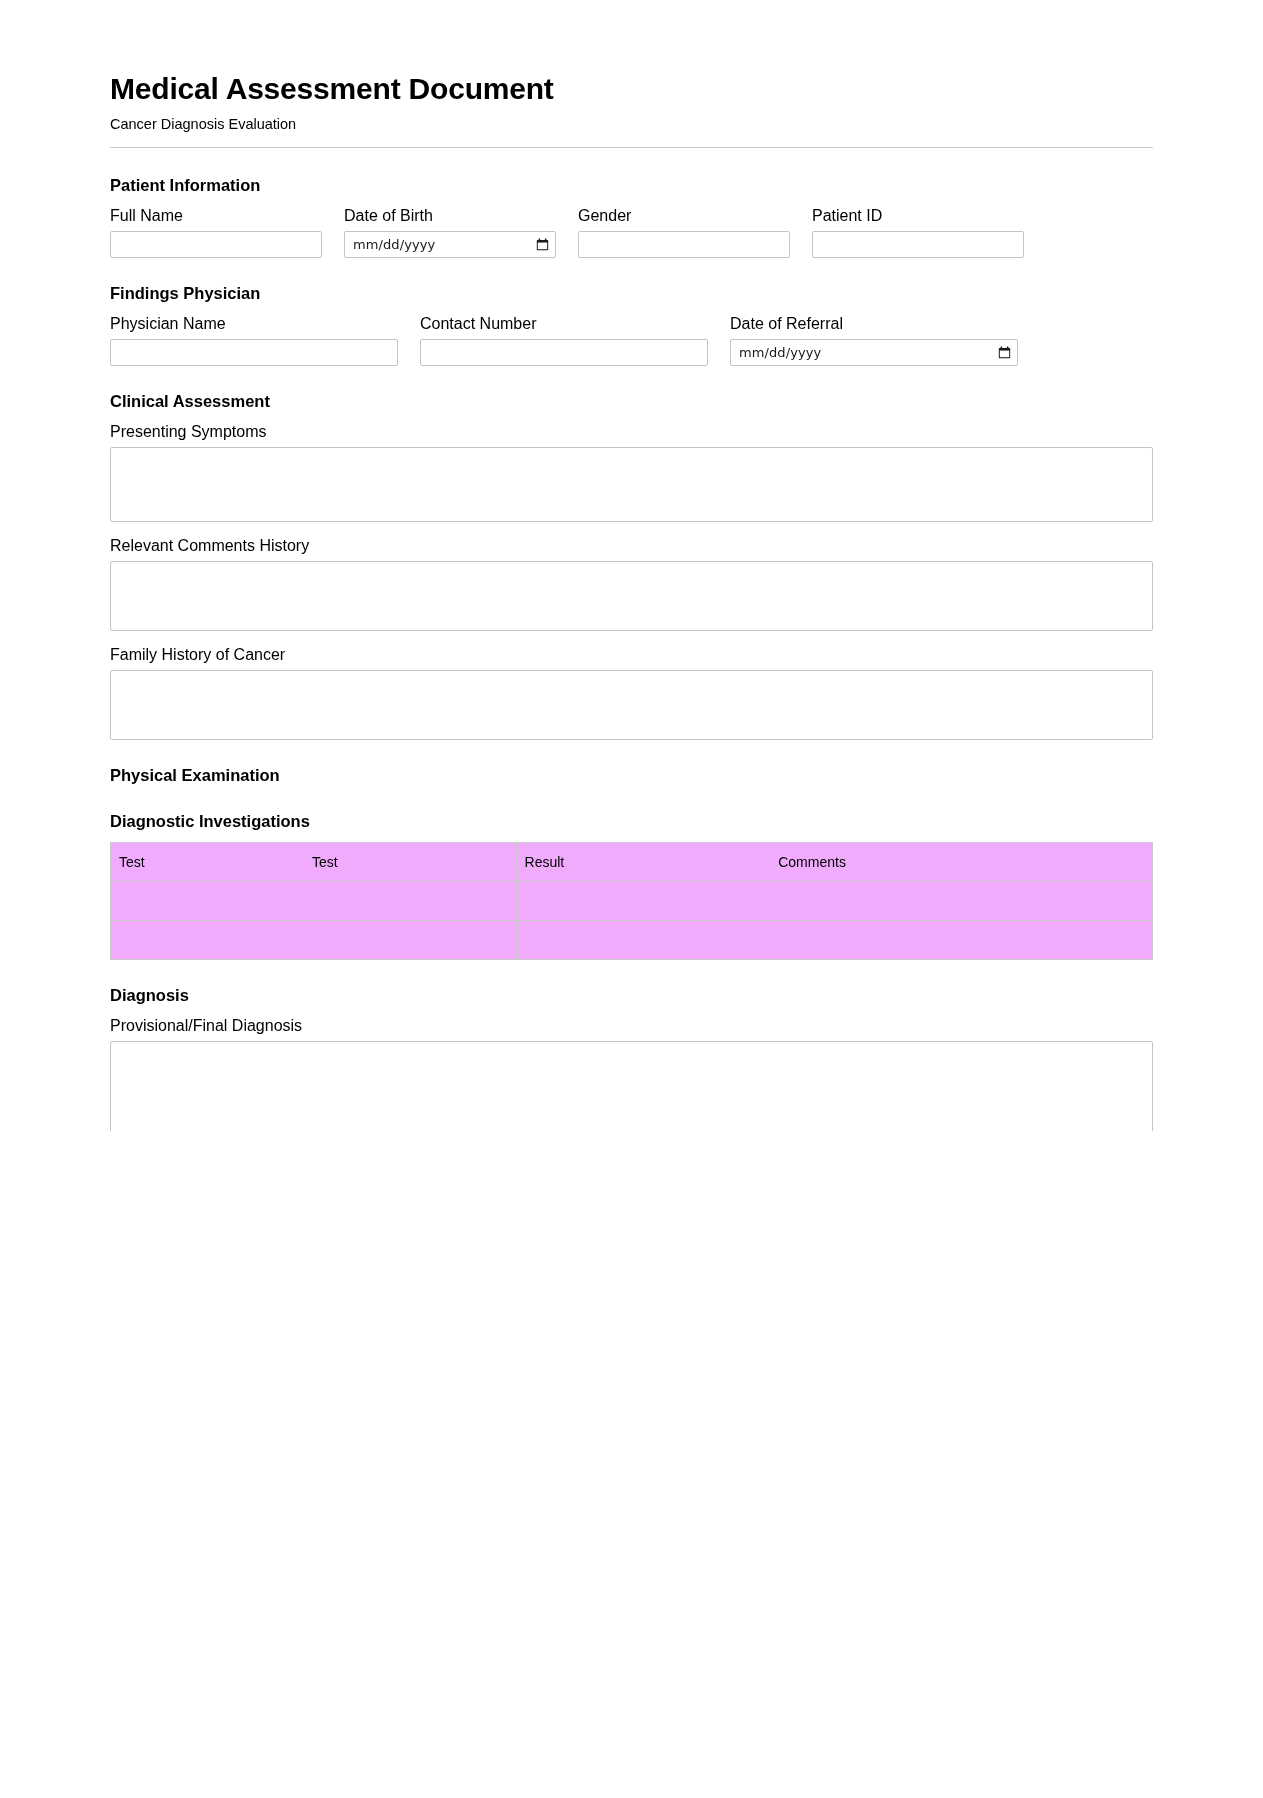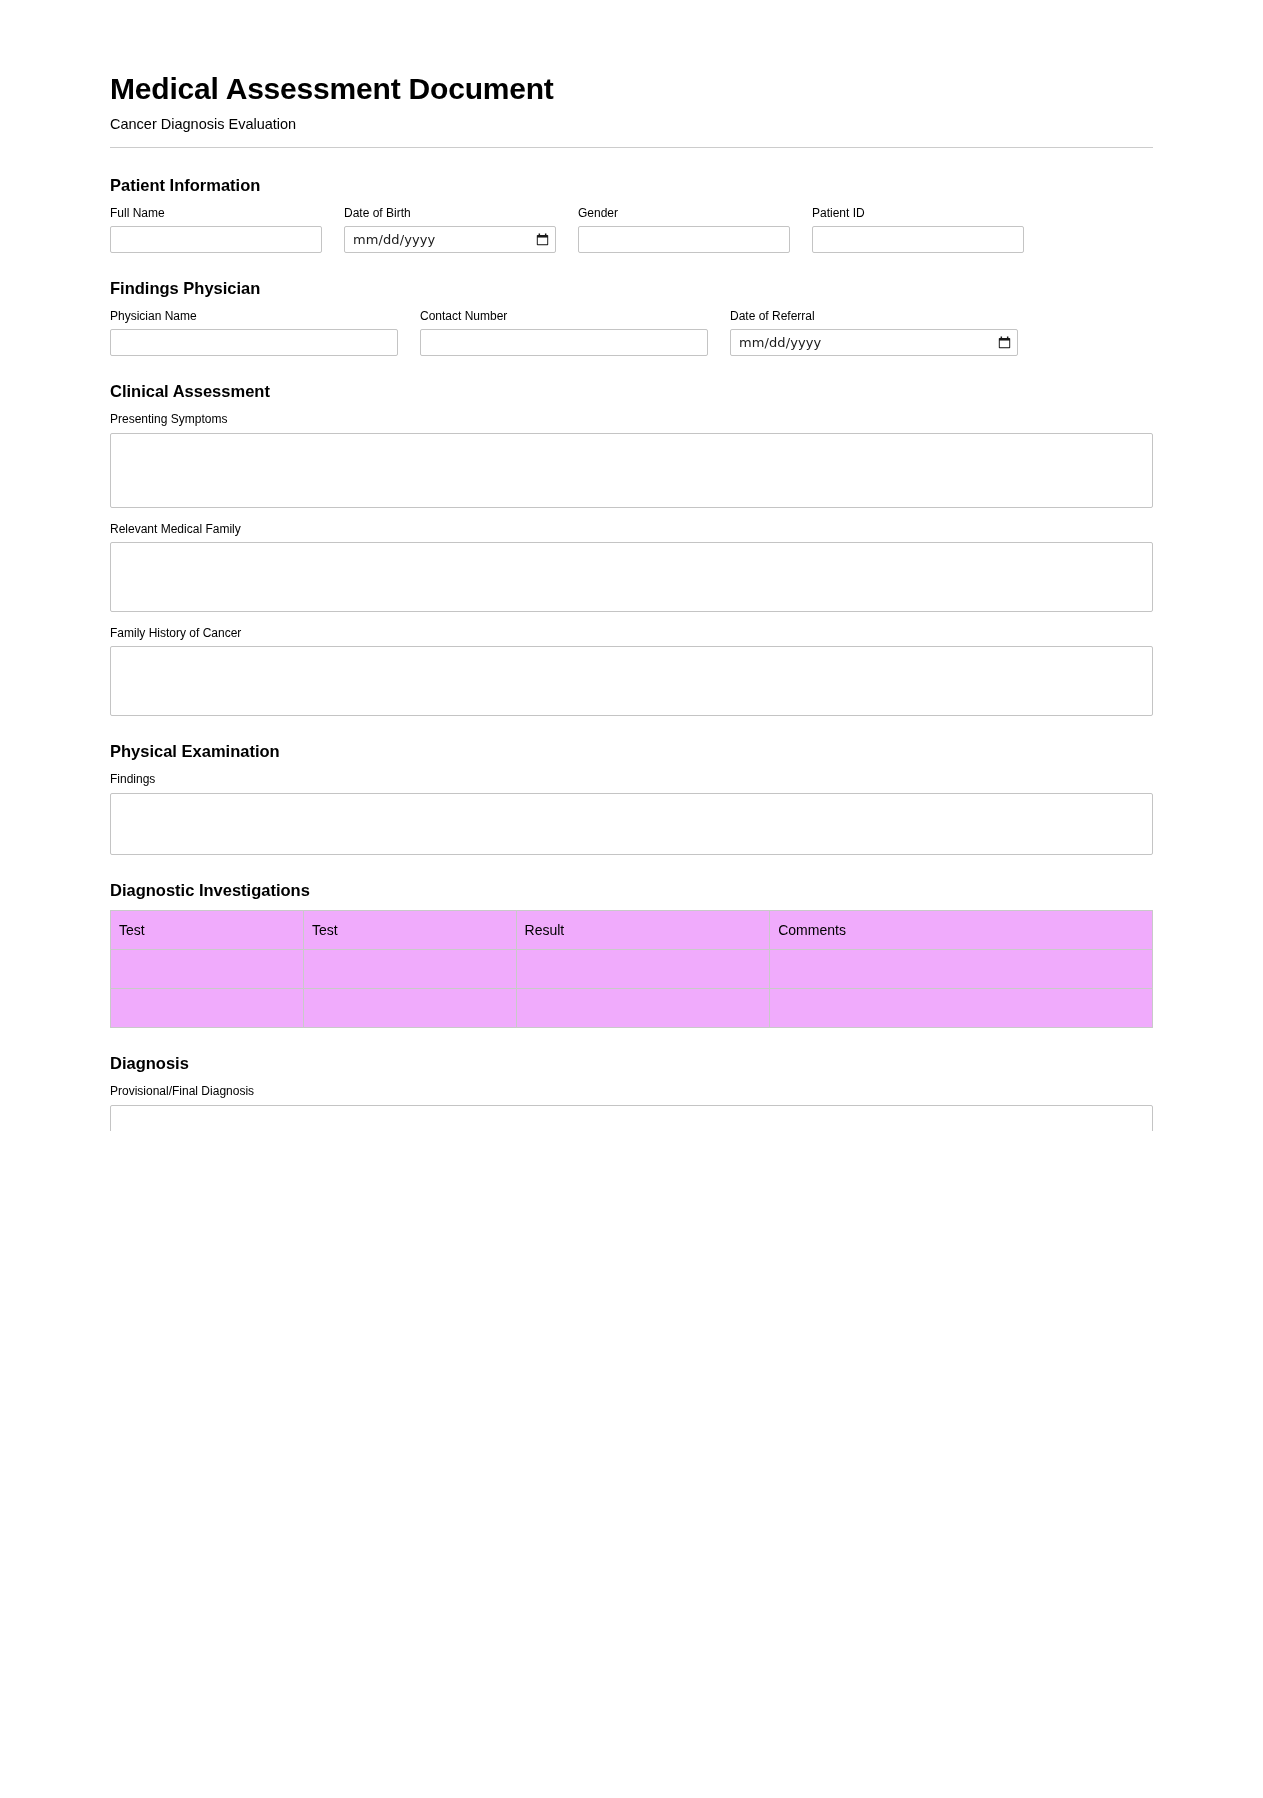--- a/index.html
+++ b/index.html
@@ -64,21 +64,21 @@
     margin-bottom: 26px;
   }
   .section-title {
     font-size: 16.5px;
     font-weight: bold;
     margin: 0 0 10px 0;
     line-height: 1.2;
   }
   .field-label {
     display: block;
-    font-size: 12px;
+    font-size: 16px;
     font-weight: normal;
     margin: 0 0 6px 0;
     line-height: 1.2;
     color: #000;
   }
 
   
   .row {
     display: flex;
     gap: 22px;
@@ -260,37 +260,33 @@
 
       <div class="section">
         <h2 class="section-title">Clinical Assessment</h2>
 
         <div class="field-block">
           <label class="field-label">Presenting Symptoms</label>
           <textarea class="textarea ta-tall" placeholder="" style=""></textarea>
         </div>
 
         <div class="field-block">
-          <label class="field-label">Relevant Medical Family</label>
+          <label class="field-label">Relevant Comments History</label>
           <textarea class="textarea ta-medium" placeholder="" style=""></textarea>
         </div>
 
         <div class="field-block">
           <label class="field-label">Family History of Cancer</label>
           <textarea class="textarea ta-medium" placeholder="" style=""></textarea>
         </div>
       </div>
 
       <div class="section">
         <h2 class="section-title">Physical Examination</h2>
 
-        <div class="field-block">
-          <label class="field-label">Findings</label>
-          <textarea class="textarea ta-short" placeholder="" style=""></textarea>
-        </div>
       </div>
 
       <div class="section">
         <h2 class="section-title">Diagnostic Investigations</h2>
 
         <table class="dx-table">
           <thead>
             <tr>
               <th class="cw-test">Test</th>
               <th class="cw-date">Test</th>

